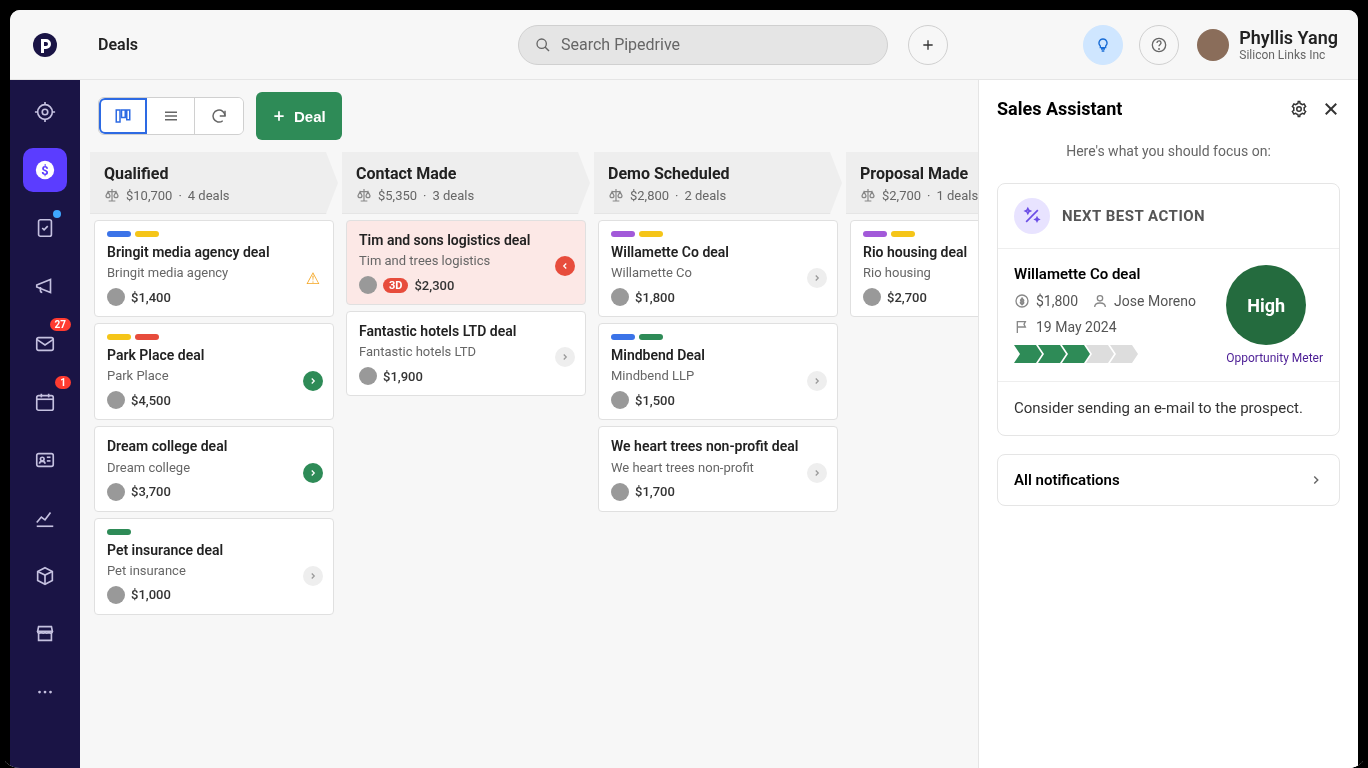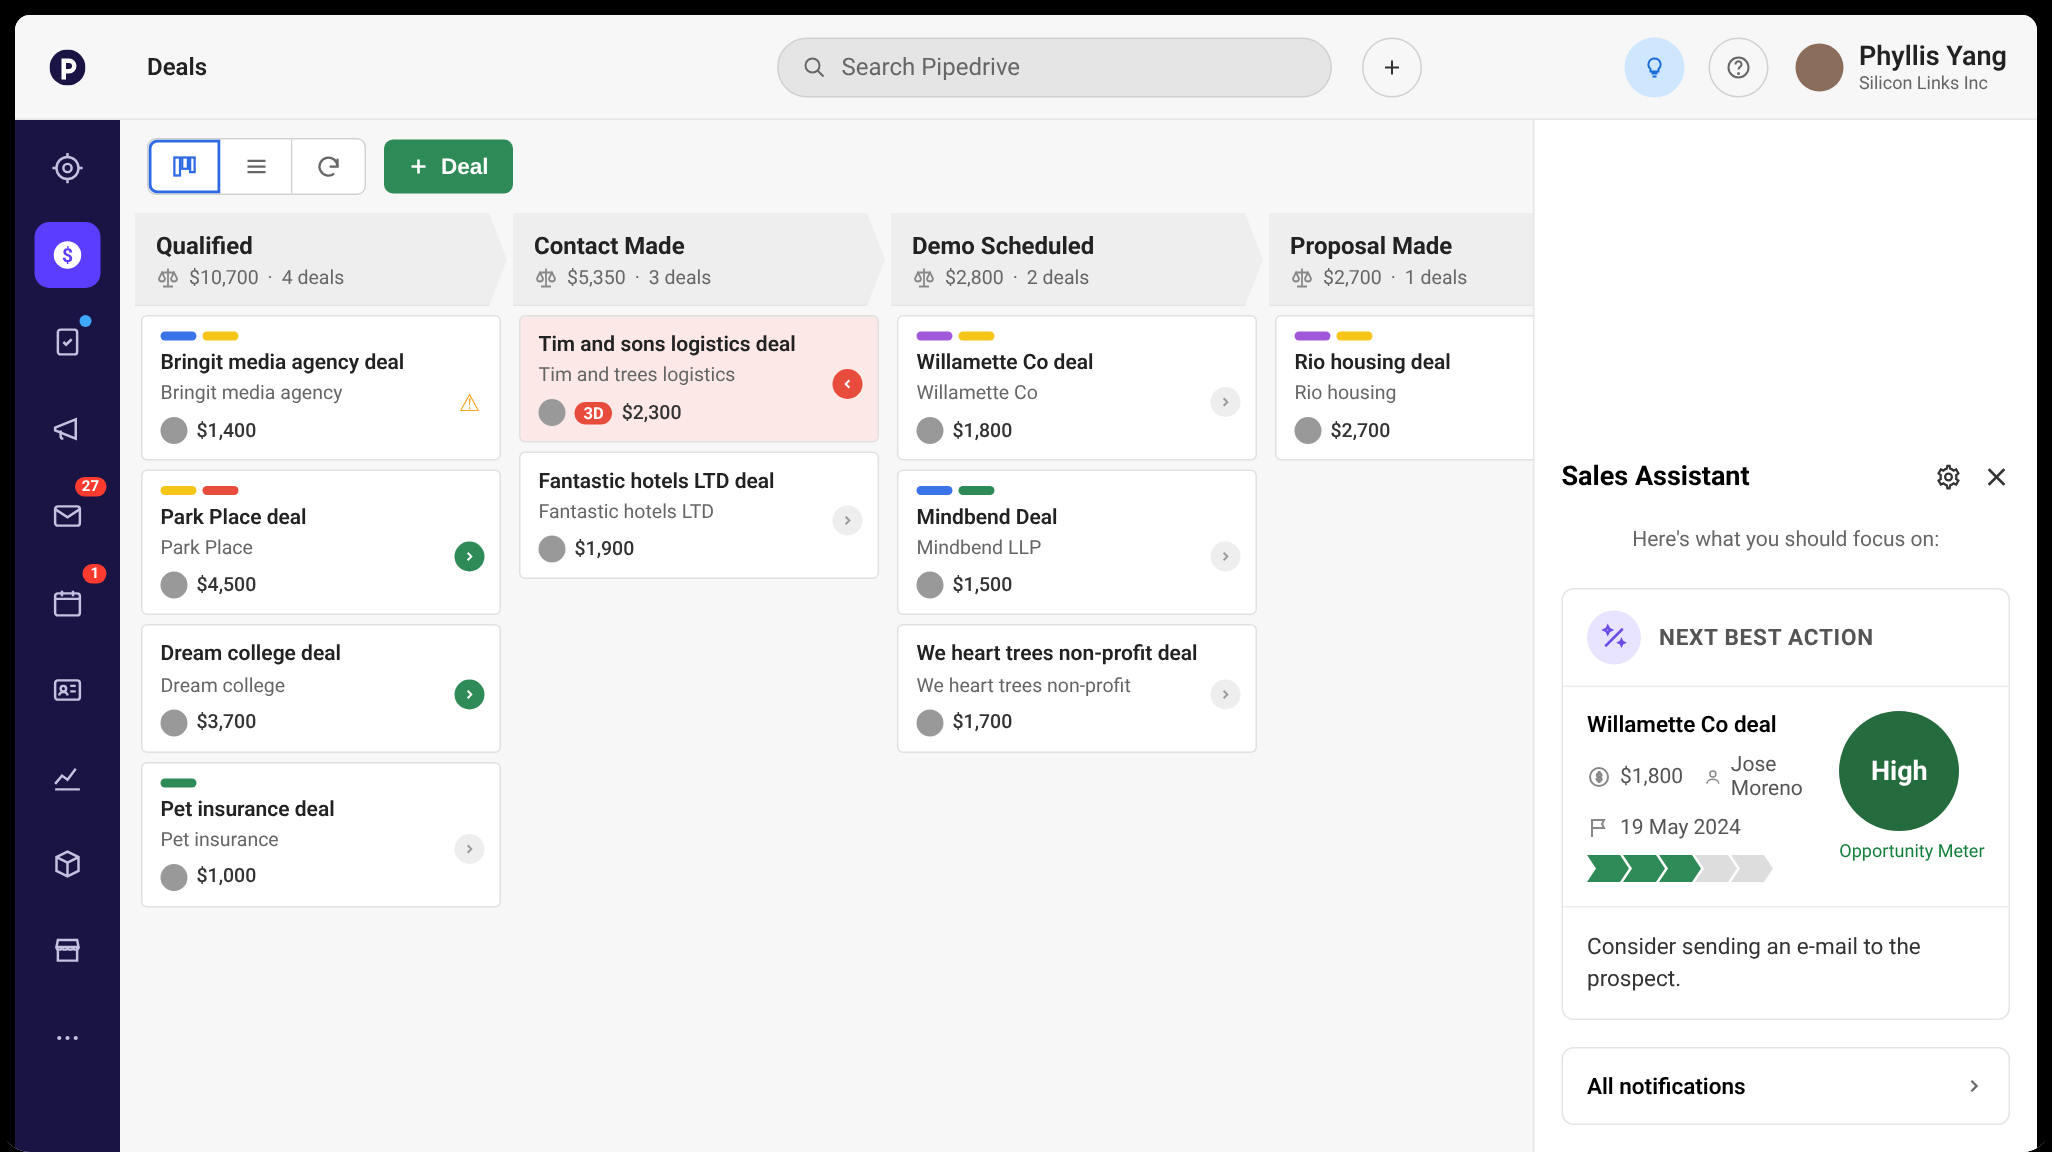--- a/index.html
+++ b/index.html
@@ -26,21 +26,21 @@
 .sb-item.active { background: #5b3dff; color: #fff; }
 .badge { position: absolute; top: -4px; right: -4px; background: #ff3b30; color: #fff; font-size: 10px; font-weight: 700; border-radius: 10px; padding: 1px 5px; min-width: 14px; text-align: center; }
 .dot { position: absolute; top: 4px; right: 6px; width: 8px; height: 8px; border-radius: 50%; background: #3ea7ff; }
 
 .content { flex: 1; display: flex; flex-direction: column; background: #f7f7f7; overflow: hidden; position: relative; }
 .toolbar { display: flex; align-items: center; padding: 12px 18px; gap: 0; }
 .viewbtns { display: flex; border: 1px solid #d0d0d0; border-radius: 6px; overflow: hidden; }
 .viewbtn { width: 48px; height: 36px; display: flex; align-items: center; justify-content: center; cursor: pointer; background: #fff; border-right: 1px solid #d0d0d0; }
 .viewbtn:last-child { border-right: none; }
 .viewbtn.active { border: 2px solid #2d6ae3; color: #2d6ae3; border-radius: 6px 0 0 6px; }
-.addbtn { margin-left: 12px; height: 36px; background: #2e8b57; color: #fff; border: none; border-radius: 6px; padding: 0 16px; font-size: 15px; font-weight: 600; display: flex; align-items: center; gap: 8px; cursor: pointer; }
+.addbtn { margin-left: 12px; height: 48px; background: #2e8b57; color: #fff; border: none; border-radius: 6px; padding: 0 16px; font-size: 15px; font-weight: 600; display: flex; align-items: center; gap: 8px; cursor: pointer; }
 .total { margin-left: auto; font-size: 16px; color: #222; margin-right: 10px; }
 
 .board { display: flex; gap: 0; padding: 0 10px; flex: 1; overflow: hidden; }
 .col { width: 248px; flex-shrink: 0; display: flex; flex-direction: column; margin-right: 4px; }
 .colhead { padding: 12px 14px 10px; position: relative; border-bottom: 1px solid #e5e5e5; background: #eeeeee; clip-path: polygon(0 0, calc(100% - 12px) 0, 100% 50%, calc(100% - 12px) 100%, 0 100%); }
 .colhead h3 { font-size: 16px; font-weight: 700; color: #222; margin-bottom: 4px; }
 .colmeta { font-size: 13px; color: #666; display: flex; align-items: center; gap: 6px; }
 .cards { display: flex; flex-direction: column; gap: 6px; padding: 6px 4px; }
 .card { background: #fff; border: 1px solid #e0e0e0; border-radius: 4px; padding: 10px 12px; position: relative; cursor: pointer; }
 .card.alert { background: #fce8e6; }
@@ -50,41 +50,41 @@
 .card .org { font-size: 13px; color: #666; margin-bottom: 8px; }
 .card .val { display: flex; align-items: center; gap: 6px; font-size: 13px; color: #333; font-weight: 500; }
 .mini-av { width: 18px; height: 18px; border-radius: 50%; background: #999; flex-shrink: 0; }
 .status { position: absolute; right: 10px; bottom: 28px; width: 20px; height: 20px; border-radius: 50%; display: flex; align-items: center; justify-content: center; }
 .status.warn { color: #f5a623; font-size: 16px; }
 .status.go { background: #2e8b57; color: #fff; }
 .status.gray { background: #eee; color: #999; }
 .status.red { background: #e74c3c; color: #fff; }
 .pill { background: #e74c3c; color: #fff; font-size: 11px; font-weight: 700; border-radius: 10px; padding: 1px 6px; }
 
-.panel { width: 336px; background: #fff; border-left: 1px solid #e5e5e5; display: flex; flex-direction: column; padding: 18px; position: absolute; right: 0; top: 0; bottom: 0; justify-content: flex-end; }
+.panel { width: 380px; background: #fff; border-left: 1px solid #e5e5e5; display: flex; flex-direction: column; padding: 18px; position: absolute; right: 0; top: 0; bottom: 0; }
 .panel-head { display: flex; align-items: center; justify-content: space-between; margin-bottom: 24px; }
 .panel-head h2 { font-size: 18px; font-weight: 700; }
 .panel-head .ctrls { display: flex; gap: 14px; }
 .greet { text-align: center; font-size: 24px; color: #333; margin-bottom: 6px; }
 .greet-sub { text-align: center; font-size: 14px; color: #666; margin-bottom: 24px; }
 .nba { border: 1px solid #e5e5e5; border-radius: 8px; overflow: hidden; }
 .nba-head { padding: 14px 16px; display: flex; align-items: center; gap: 12px; border-bottom: 1px solid #eee; }
 .nba-icon { width: 36px; height: 36px; border-radius: 50%; background: #e8e3ff; display: flex; align-items: center; justify-content: center; color: #6b4de6; }
 .nba-title { font-size: 15px; font-weight: 700; color: #555; letter-spacing: 0.5px; }
 .nba-body { padding: 16px; display: flex; gap: 12px; border-bottom: 1px solid #eee; }
 .nba-left { flex: 1; }
 .nba-deal { font-size: 15px; font-weight: 600; margin-bottom: 10px; }
 .nba-row { display: flex; gap: 14px; align-items: center; margin-bottom: 10px; font-size: 14px; color: #555; }
 .nba-row span { display: flex; align-items: center; gap: 6px; }
 .stagebar { display: flex; gap: 0; height: 18px; }
 .stage { width: 28px; background: #ddd; clip-path: polygon(0 0, calc(100% - 6px) 0, 100% 50%, calc(100% - 6px) 100%, 0 100%, 6px 50%); margin-right: -4px; }
 .stage.done { background: #2e8b57; }
 .meter { text-align: center; }
 .meter-circle { width: 80px; height: 80px; border-radius: 50%; background: #246b3e; color: #fff; display: flex; align-items: center; justify-content: center; font-size: 18px; font-weight: 700; margin-bottom: 6px; }
-.meter-label { font-size: 12px; color: #15803d; }
+.meter-label { font-size: 12px; color: #4c1d95; }
 .nba-suggest { padding: 16px; font-size: 15px; color: #333; line-height: 1.4; }
 .allnotif { border: 1px solid #e5e5e5; border-radius: 8px; padding: 16px; margin-top: 18px; display: flex; align-items: center; justify-content: space-between; font-size: 15px; font-weight: 600; cursor: pointer; }
 .ic { width: 16px; height: 16px; display: inline-block; }
 </style>
 </head>
 <body>
 
 <div class="frame">
   <div class="topbar">
     <div class="logo-cell">

